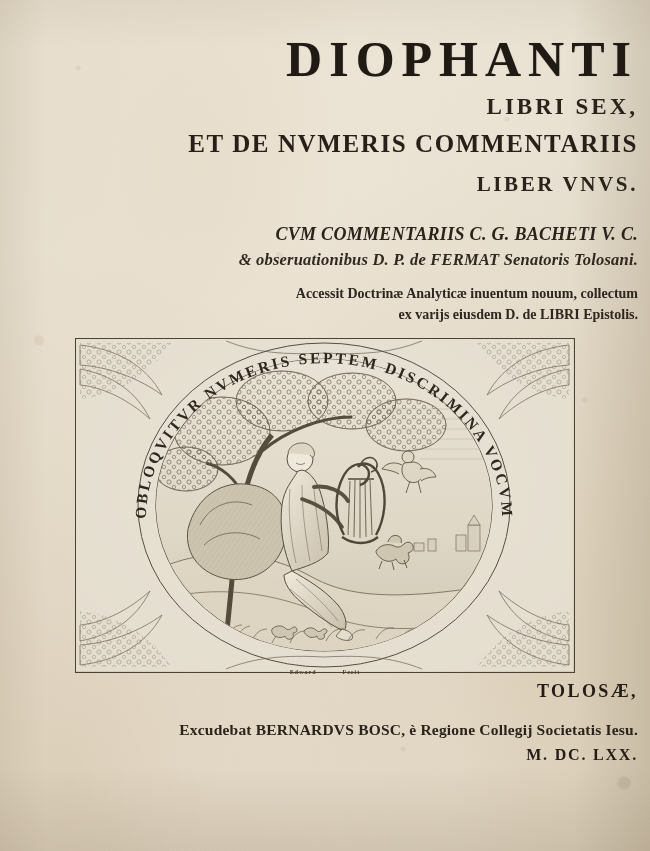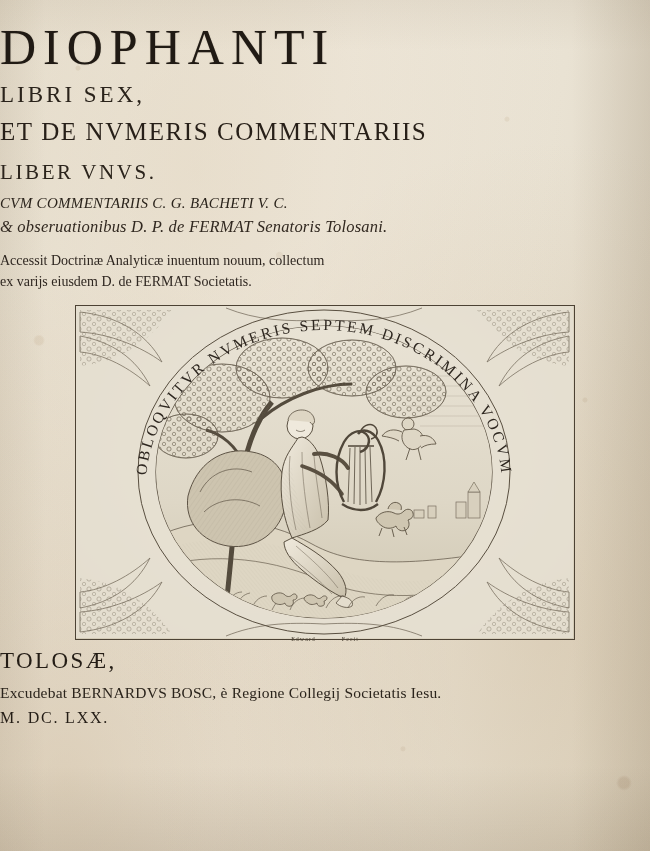--- a/index.html
+++ b/index.html
@@ -49,23 +49,24 @@
     inset: 0;
     background:
       linear-gradient(to right, rgba(120,100,70,0.10) 0%, rgba(120,100,70,0) 7%, rgba(120,100,70,0) 88%, rgba(110,90,62,0.16) 100%),
       linear-gradient(to bottom, rgba(120,100,70,0.08) 0%, rgba(120,100,70,0) 6%, rgba(120,100,70,0) 90%, rgba(110,90,62,0.16) 100%);
     pointer-events: none;
   }
 
   .content {
     position: relative;
     z-index: 3;
-    padding: 0;
-    text-align: left;
+    padding: 12px;
+    text-align: right;
     color: #2a231b;
+    font-weight: bold;
   }
 
   
   .t-main {
     font-family: "Liberation Serif", serif;
     font-size: 50px;
     letter-spacing: 7px;
     line-height: 1;
     padding-top: 22px;
     color: #201a14;
@@ -95,24 +96,24 @@
     margin-top: 10px;
     color: #271f18;
   }
   .t-l6 {
     font-size: 21px;
     letter-spacing: 2.6px;
     margin-top: 14px;
     color: #2b241c;
   }
   .t-l7 {
-    font-size: 15px;
+    font-size: 18px;
     font-style: italic;
     letter-spacing: 0.3px;
-    margin-top: 10px;
+    margin-top: 27px;
     color: #2b241c;
   }
   .t-l8 {
     font-size: 16.5px;
     font-style: italic;
     letter-spacing: 0.2px;
     margin-top: 5px;
     color: #312820;
   }
   .t-l9 {
@@ -134,28 +135,28 @@
     inset: 0;
     border: 1.5px solid #4c4234;
     background:
       radial-gradient(ellipse at 50% 42%, #efeade 0%, #e6e0d0 45%, #ddd5c2 75%, #d2c9b4 100%);
     overflow: hidden;
   }
   .plate svg { display: block; }
 
   
   .imprint1 {
-    font-size: 23px;
+    font-size: 18px;
     letter-spacing: 2.4px;
     margin-top: 8px;
     color: #241d16;
   }
   .imprint2 {
     font-size: 15.5px;
-    margin-top: 10px;
+    margin-top: 19px;
     letter-spacing: 0.2px;
     color: #2b241c;
   }
   .imprint3 {
     font-size: 16px;
     letter-spacing: 1.8px;
     margin-top: 7px;
     color: #241d16;
   }
   .engraver {
@@ -178,21 +179,21 @@
 
     <div class="t-main">DIOPHANTI</div>
     <div class="t-l4">LIBRI SEX,</div>
     <div class="t-l5">ET DE NVMERIS COMMENTARIIS</div>
     <div class="t-l6">LIBER VNVS.</div>
 
     <div class="t-l7">CVM COMMENTARIIS C. G. BACHETI V. C.</div>
     <div class="t-l8">&amp; obseruationibus D. P. de FERMAT Senatoris Tolosani.</div>
 
     <div class="t-l9">Accessit Doctrinæ Analyticæ inuentum nouum, collectum</div>
-    <div class="t-l9" style="margin-top:1px">ex varijs eiusdem D. de FERMAT Societatis.</div>
+    <div class="t-l9" style="margin-top:1px">ex varijs eiusdem D. de LIBRI Epistolis.</div>
 
     <div class="plate-wrap">
       <div class="plate">
         <svg width="497" height="332" viewBox="0 0 497 332">
           <defs>
             <clipPath id="ovalClip">
               <ellipse cx="248" cy="166" rx="168" ry="146"></ellipse>
             </clipPath>
             <linearGradient id="skyG" x1="0" y1="0" x2="0" y2="1">
               <stop offset="0%" stop-color="#e9e3d5"></stop>

